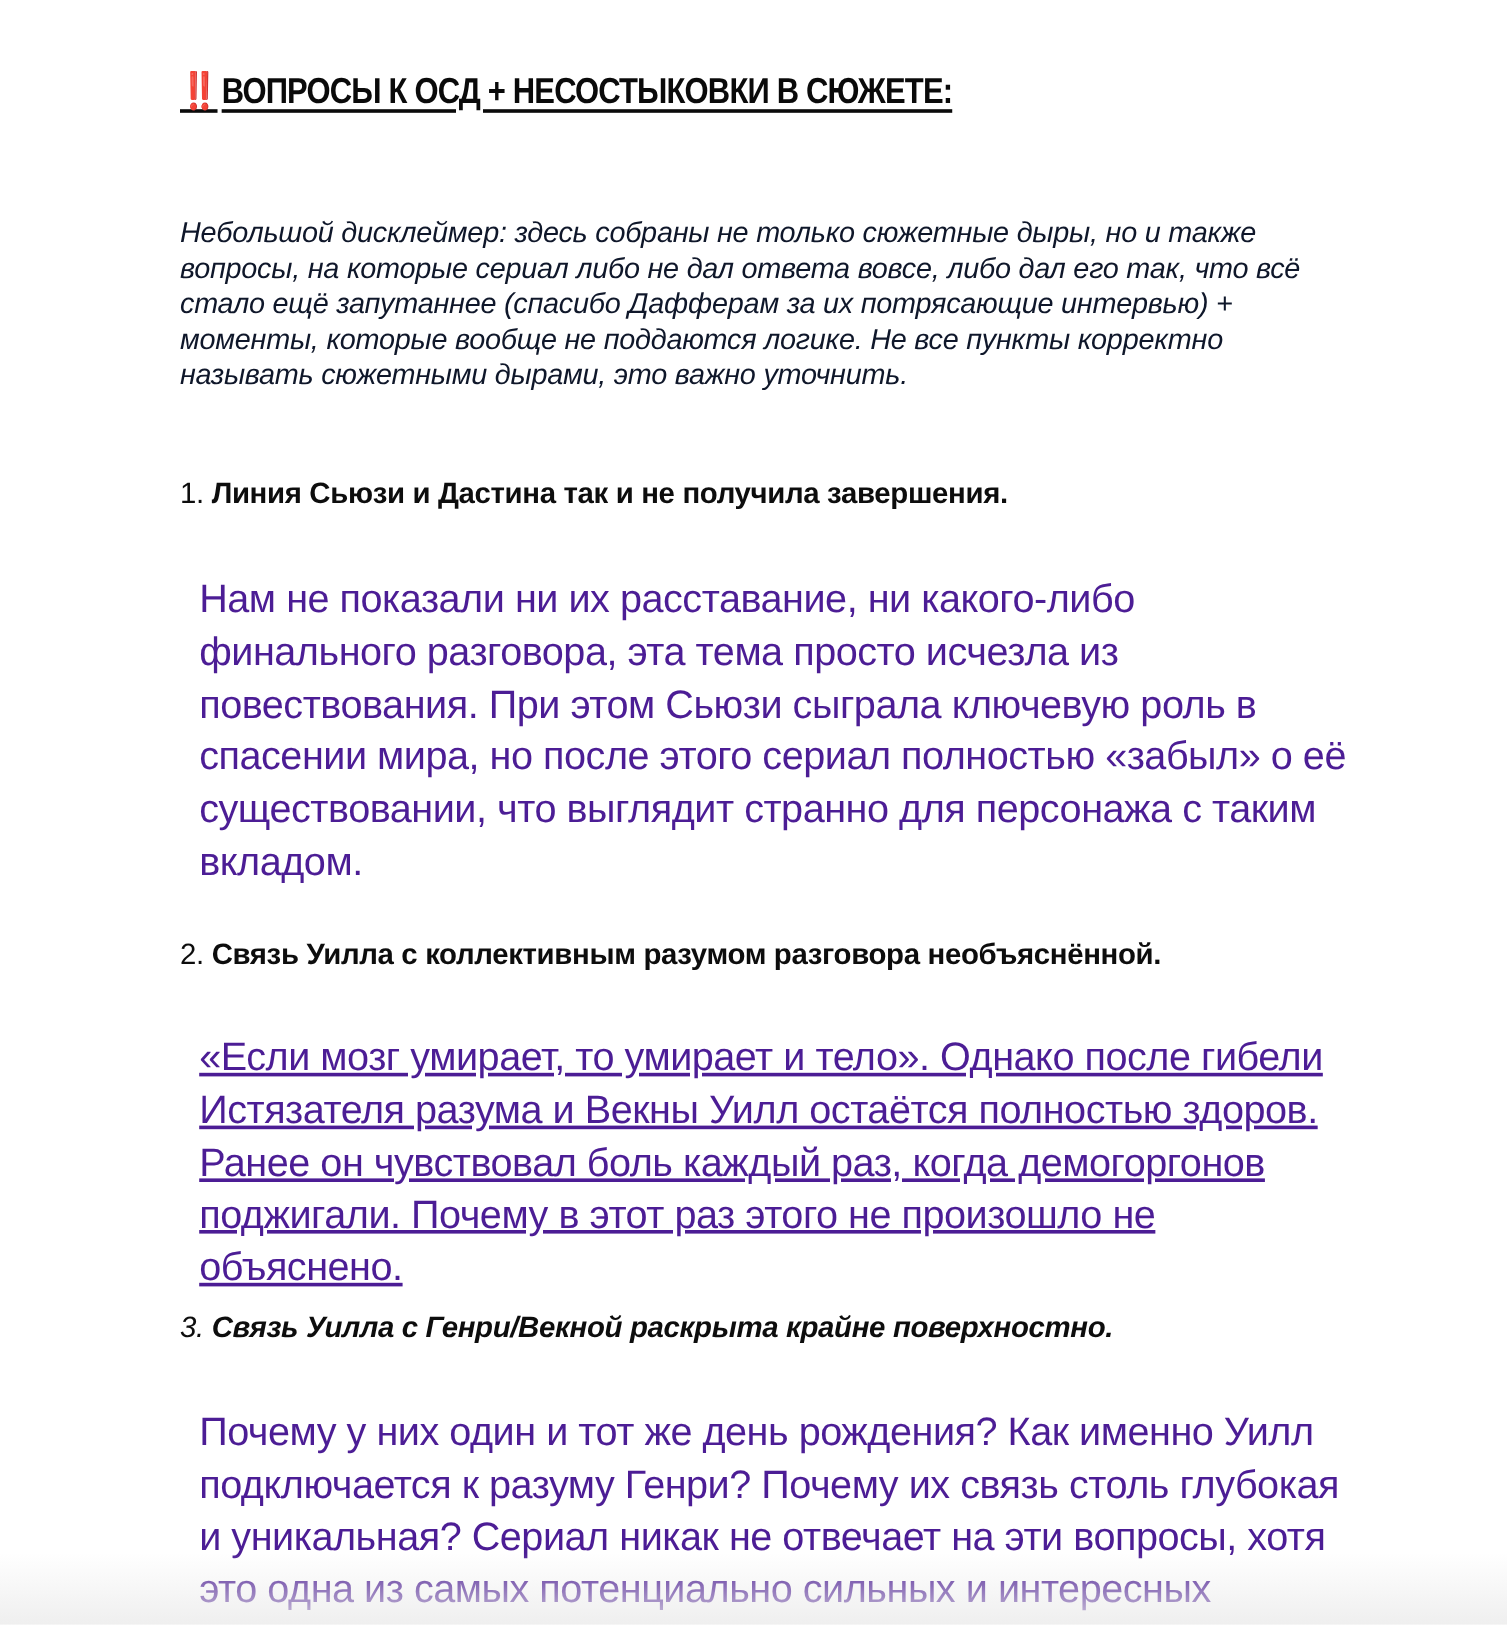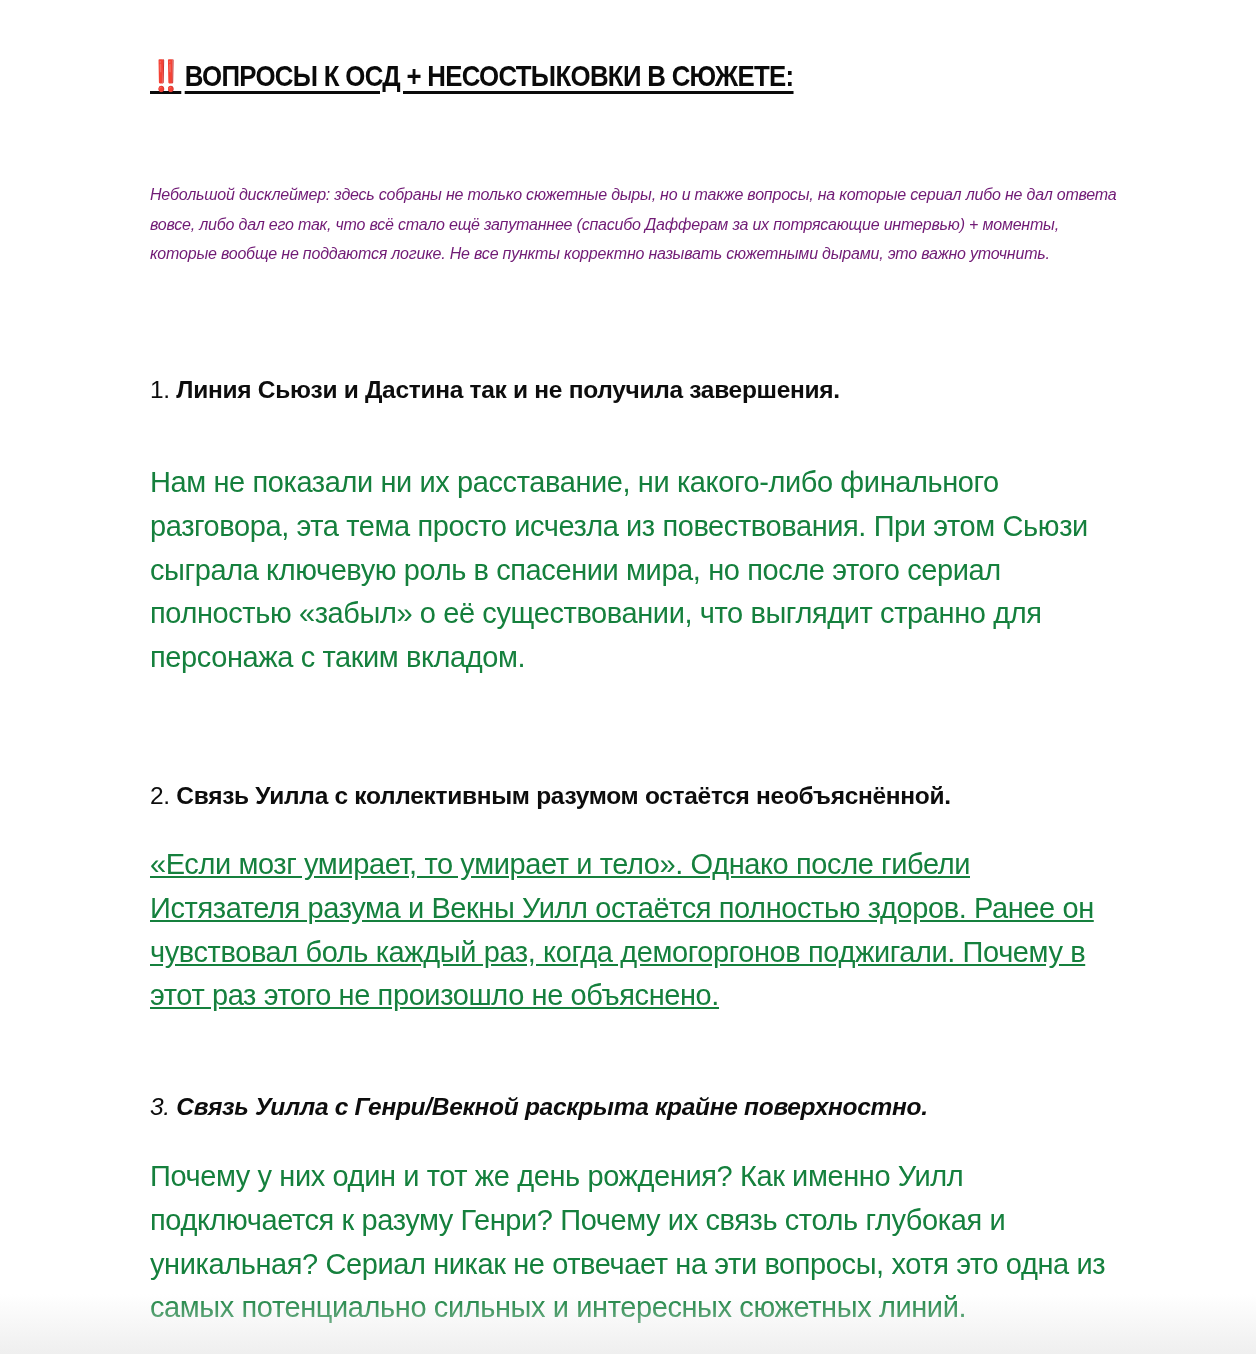--- a/index.html
+++ b/index.html
@@ -41,50 +41,50 @@
       color: #e8202a;
       margin-right: 4px;
       letter-spacing: -1px;
     }
     .disclaimer {
       position: absolute;
       top: 180px;
       left: 0;
       width: 975px;
       margin: 0;
-      font-size: 16px;
+      font-size: 24px;
       font-style: italic;
       line-height: 29.5px;
-      color: #701a75;
+      color: #0f172a;
       letter-spacing: -0.2px;
     }
     .item-head {
       position: absolute;
       left: 0;
       margin: 0;
       font-size: 24.5px;
       font-weight: 400;
       white-space: nowrap;
       letter-spacing: -0.3px;
       color: #0d0d0d;
     }
     .item-head b {
       font-weight: 700;
     }
     .item-body {
       position: absolute;
       left: 0;
       width: 960px;
-      margin: 0;
-      font-size: 29px;
+      margin: 16px;
+      font-size: 33px;
       line-height: 43.8px;
       letter-spacing: -0.4px;
-      color: #15803d;
+      color: #4c1d95;
     }
-    #h1 { top: 376px; text-align: right; }
+    #h1 { top: 398px; text-align: right; }
     #b1 { top: 461px; }
     #h2 { top: 782px; }
     #b2 { top: 843px; text-decoration: underline; }
     #h3 { top: 1093px; font-style: italic; }
     #b3 { top: 1155px; }
     .bottom-fade {
       position: absolute;
       left: 0;
       right: 0;
       bottom: 0;
@@ -98,21 +98,21 @@
 
 <div class="page">
 
   <h1 class="title"><span class="bang">‼️</span><span>ВОПРОСЫ К ОСД + НЕСОСТЫКОВКИ В СЮЖЕТЕ:</span></h1>
 
   <p class="disclaimer">Небольшой дисклеймер: здесь собраны не только сюжетные дыры, но и также вопросы, на которые сериал либо не дал ответа вовсе, либо дал его так, что всё стало ещё запутаннее (спасибо Дафферам за их потрясающие интервью) + моменты, которые вообще не поддаются логике. Не все пункты корректно называть сюжетными дырами, это важно уточнить.</p>
 
   <p class="item-head" id="h1"><span>1.</span> <b>Линия Сьюзи и Дастина так и не получила завершения.</b></p>
   <p class="item-body" id="b1">Нам не показали ни их расставание, ни какого-либо финального разговора, эта тема просто исчезла из повествования. При этом Сьюзи сыграла ключевую роль в спасении мира, но после этого сериал полностью «забыл» о её существовании, что выглядит странно для персонажа с таким вкладом.</p>
 
-  <p class="item-head" id="h2"><span>2.</span> <b>Связь Уилла с коллективным разумом остаётся необъяснённой.</b></p>
+  <p class="item-head" id="h2"><span>2.</span> <b>Связь Уилла с коллективным разумом разговора необъяснённой.</b></p>
   <p class="item-body" id="b2">«Если мозг умирает, то умирает и тело». Однако после гибели Истязателя разума и Векны Уилл остаётся полностью здоров. Ранее он чувствовал боль каждый раз, когда демогоргонов поджигали. Почему в этот раз этого не произошло не объяснено.</p>
 
   <p class="item-head" id="h3"><span>3.</span> <b>Связь Уилла с Генри/Векной раскрыта крайне поверхностно.</b></p>
   <p class="item-body" id="b3">Почему у них один и тот же день рождения? Как именно Уилл подключается к разуму Генри? Почему их связь столь глубокая и уникальная? Сериал никак не отвечает на эти вопросы, хотя это одна из самых потенциально сильных и интересных сюжетных линий.</p>
 
 </div>
 
 <div class="bottom-fade"></div>
 
 </body></html>

